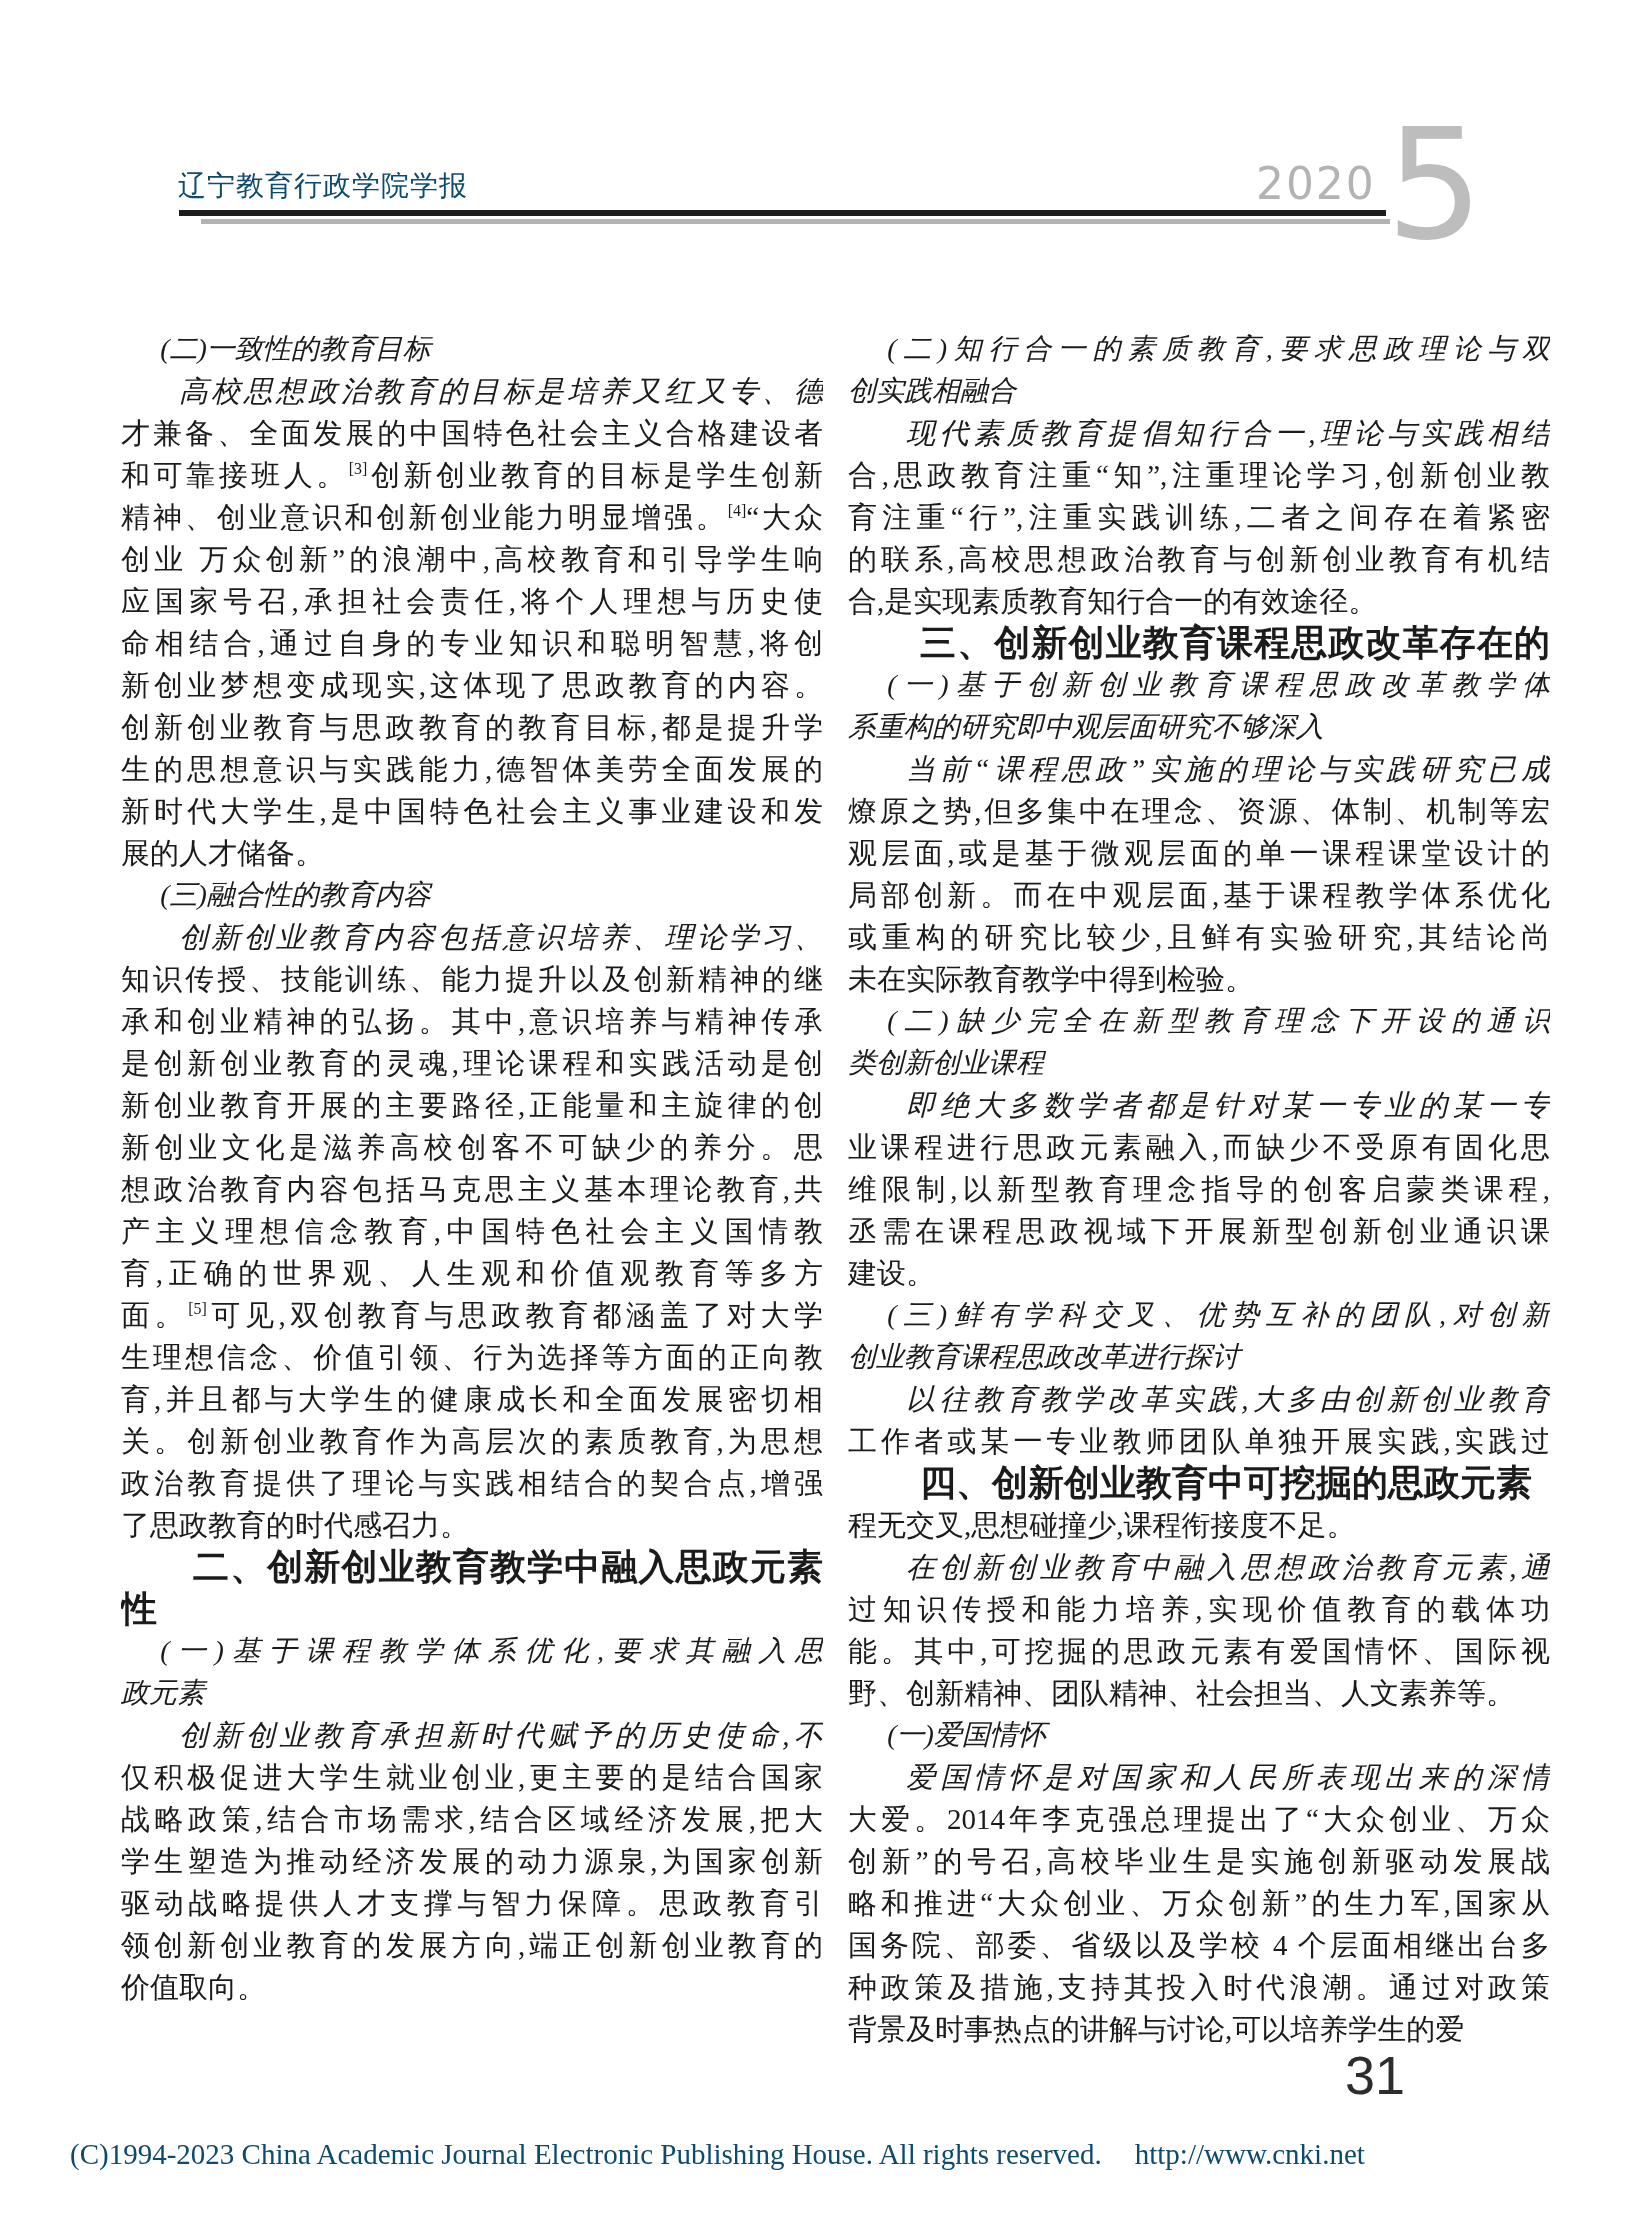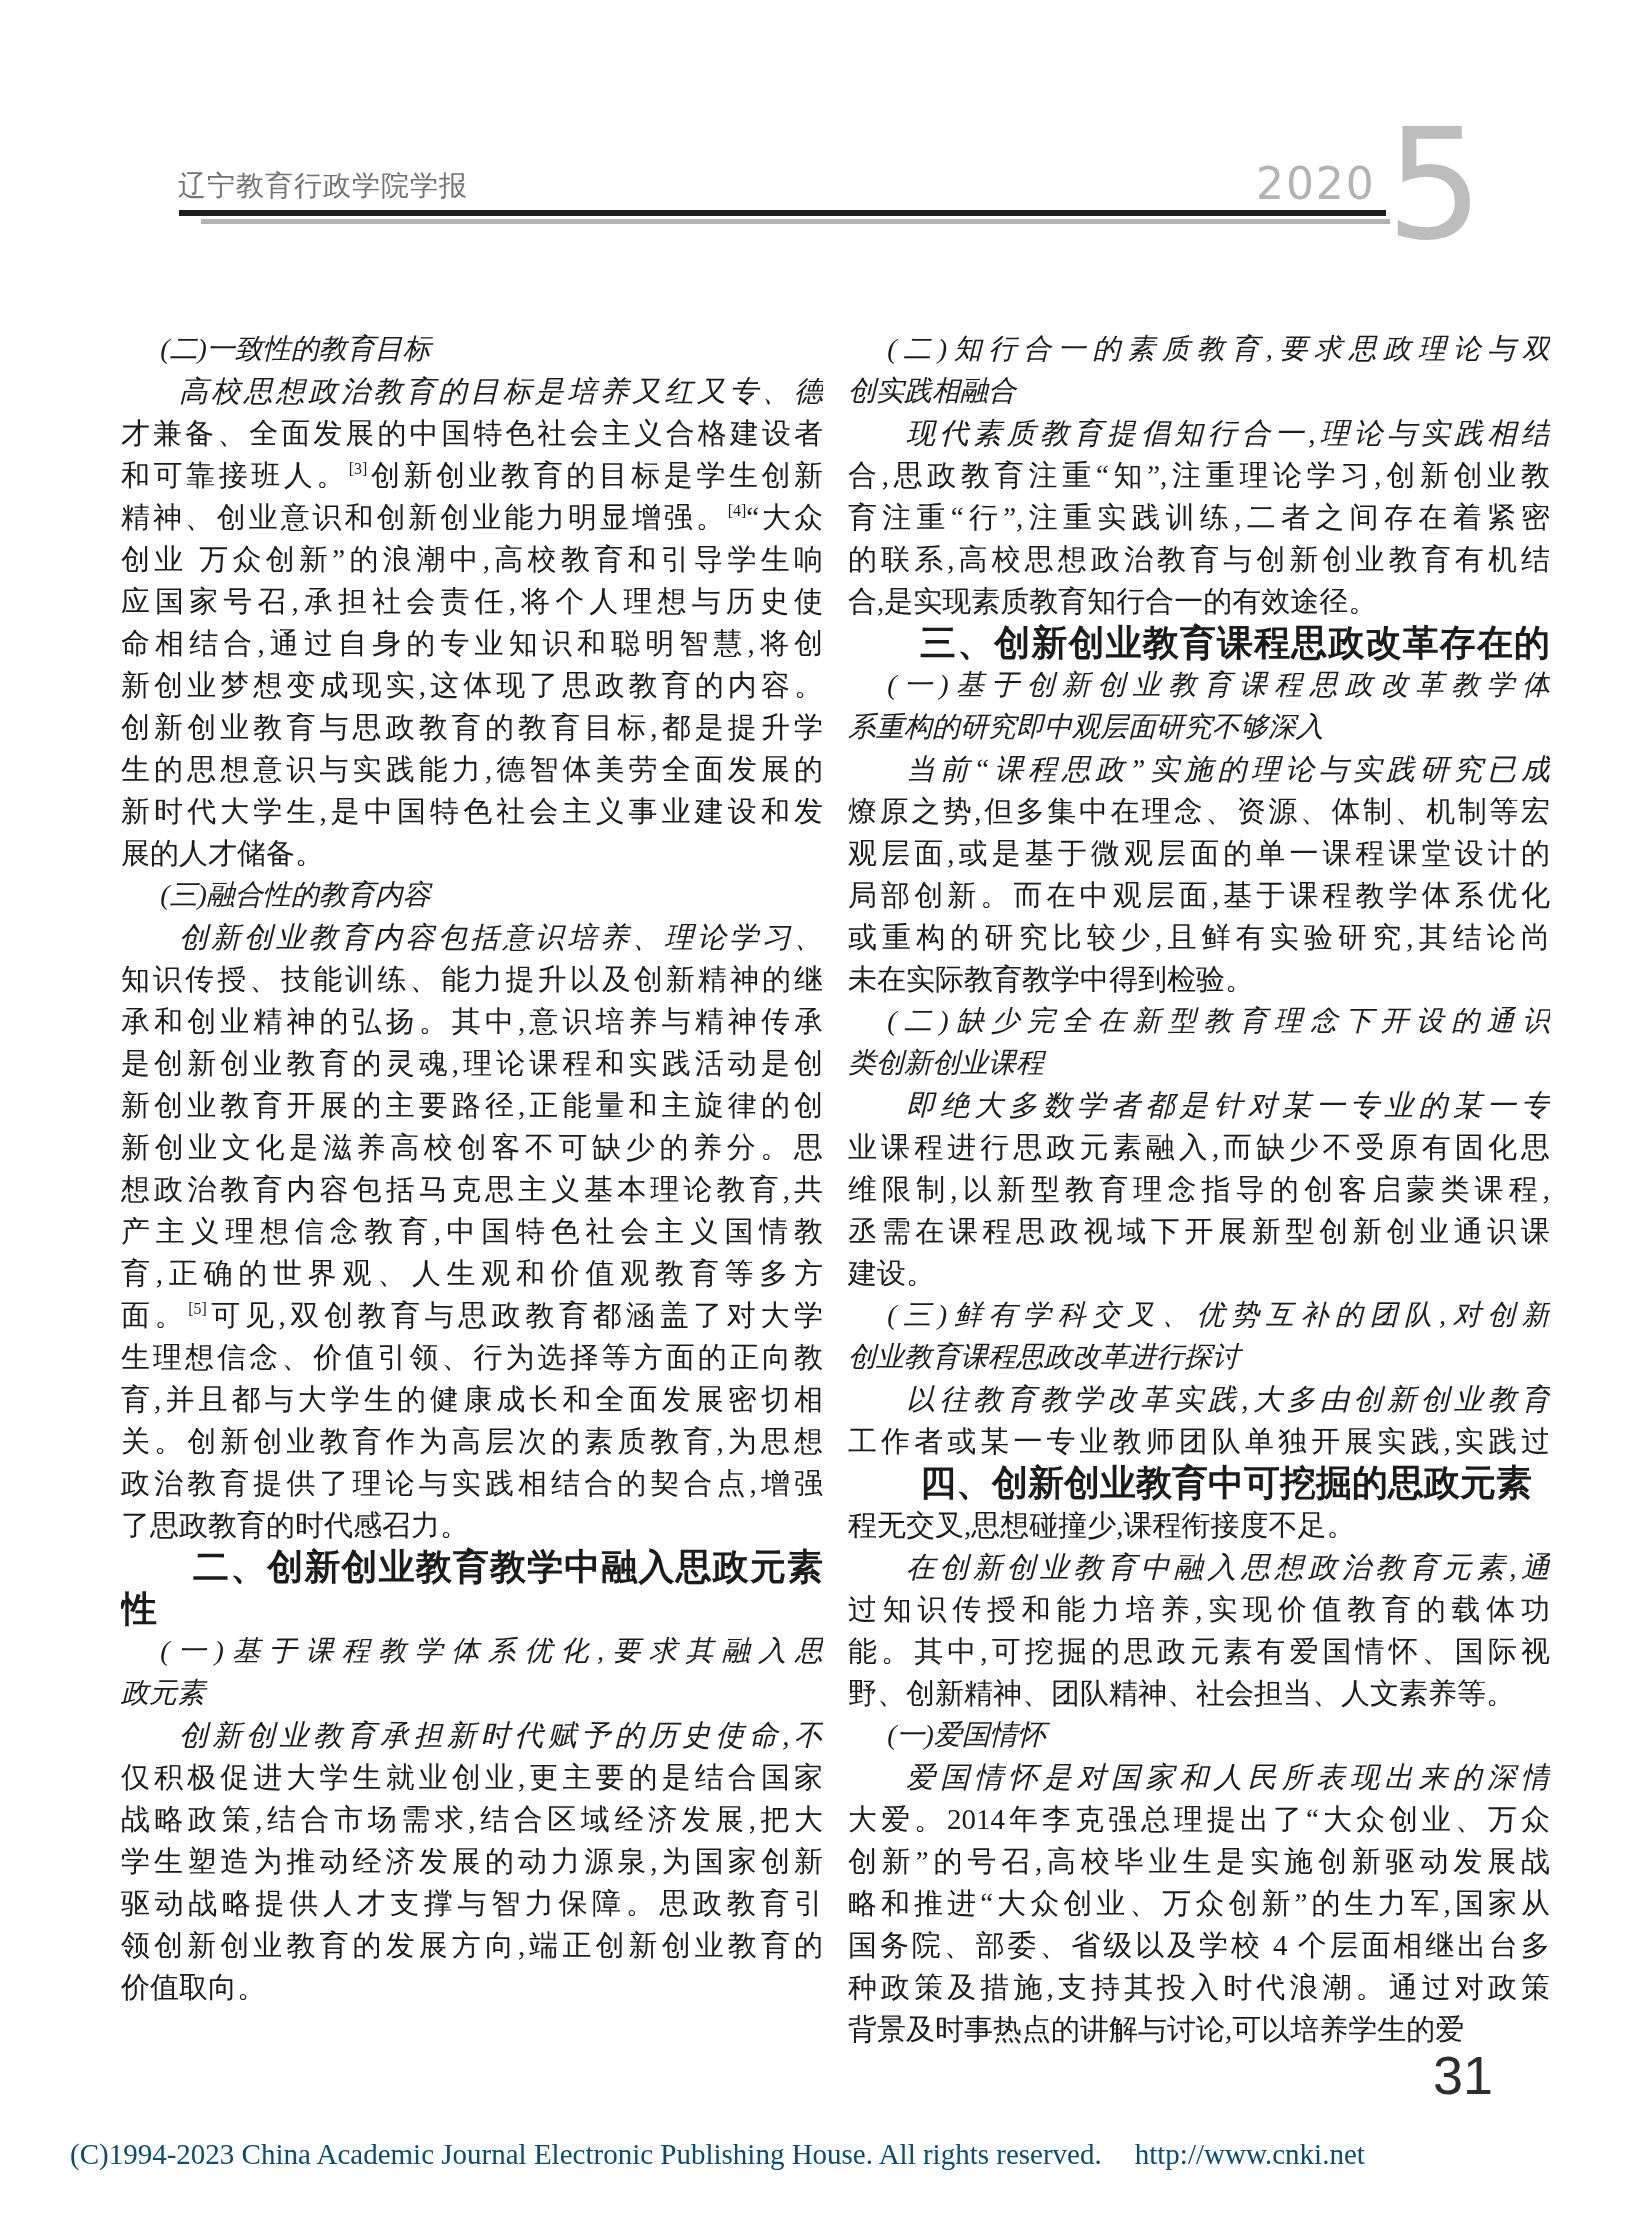--- a/index.html
+++ b/index.html
@@ -6,21 +6,21 @@
   .page{
     position:relative;
     width:1651px;height:2224px;
     background:#ffffff;
     font-family:"Liberation Serif","DejaVu Serif",serif;
     overflow:hidden;
   }
   
   .journal-title{
     position:absolute;left:178px;top:167px;
-    font-size:28px;color:#737373;letter-spacing:1px;white-space:nowrap;text-align:center;
+    font-size:28px;color:#0c4a6e;letter-spacing:1px;white-space:nowrap;text-align:center;
   }
   .year{
     position:absolute;left:1256px;top:158px;
     font-size:44px;color:#b3b3b3;letter-spacing:1.9px;
     font-family:"DejaVu Sans","Liberation Sans",sans-serif;
   }
   .issue{
     position:absolute;left:1386px;top:109px;
     font-size:153px;line-height:1;color:#bdbdbd;
     font-family:"DejaVu Sans","Liberation Sans",sans-serif;
@@ -44,21 +44,21 @@
   .line.kai{font-style:italic;font-size:28px;}
   .line.kai.indent{text-indent:1.4em;}
   .line.bold{
     font-family:Liberation Serif, serif;
     font-weight:700;font-size:36px;font-style:normal;
   }
   .line sup{font-size:0.55em;vertical-align:super;line-height:0;}
 
   
   .page-number{
-    position:absolute;left:1433px;top:2044px;
+    position:absolute;left:1345px;top:2044px;
     font-size:54px;color:#2d2d2d;
     font-family:"Liberation Sans","DejaVu Sans",sans-serif;
   }
   .footer{
     position:absolute;left:70px;top:2138px;
     font-size:29px;color:#0c4a6e;white-space:nowrap;
     font-family:"Liberation Serif","DejaVu Serif",serif;
   }
   .footer .footer-url{margin-left:33px;}
 </style>

